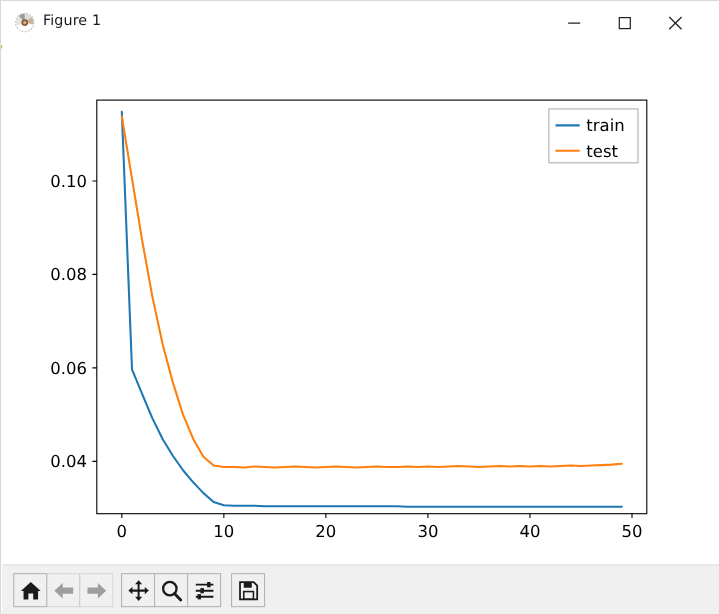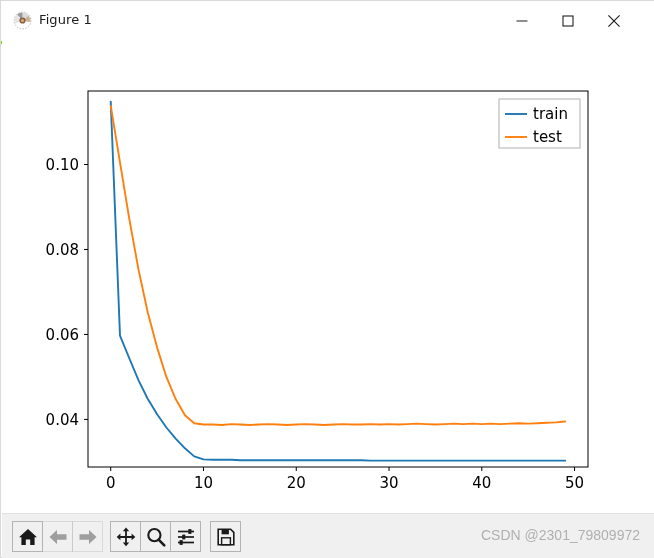--- a/index.html
+++ b/index.html
@@ -257,16 +257,15 @@
     <div class="tool-group" id="group-save">
       <div class="toolbtn">
         <svg width="22" height="22" viewBox="0 0 22 22">
           <path d="M3.2 3.2 L15.6 3.2 L18.8 6.4 L18.8 18.8 L3.2 18.8 Z" fill="none" stroke="#1a1a1a" stroke-width="1.6"></path>
           <rect x="6.6" y="3.2" width="7.3" height="5.1" fill="#1a1a1a"></rect>
           <rect x="6.6" y="11.8" width="8.8" height="7" fill="none" stroke="#1a1a1a" stroke-width="1.4"></rect>
         </svg>
       </div>
     </div>
 
-    <span id="watermark">CSDN @2301_79809972</span>
   </div>
 
 </div>
 
 </body></html>

